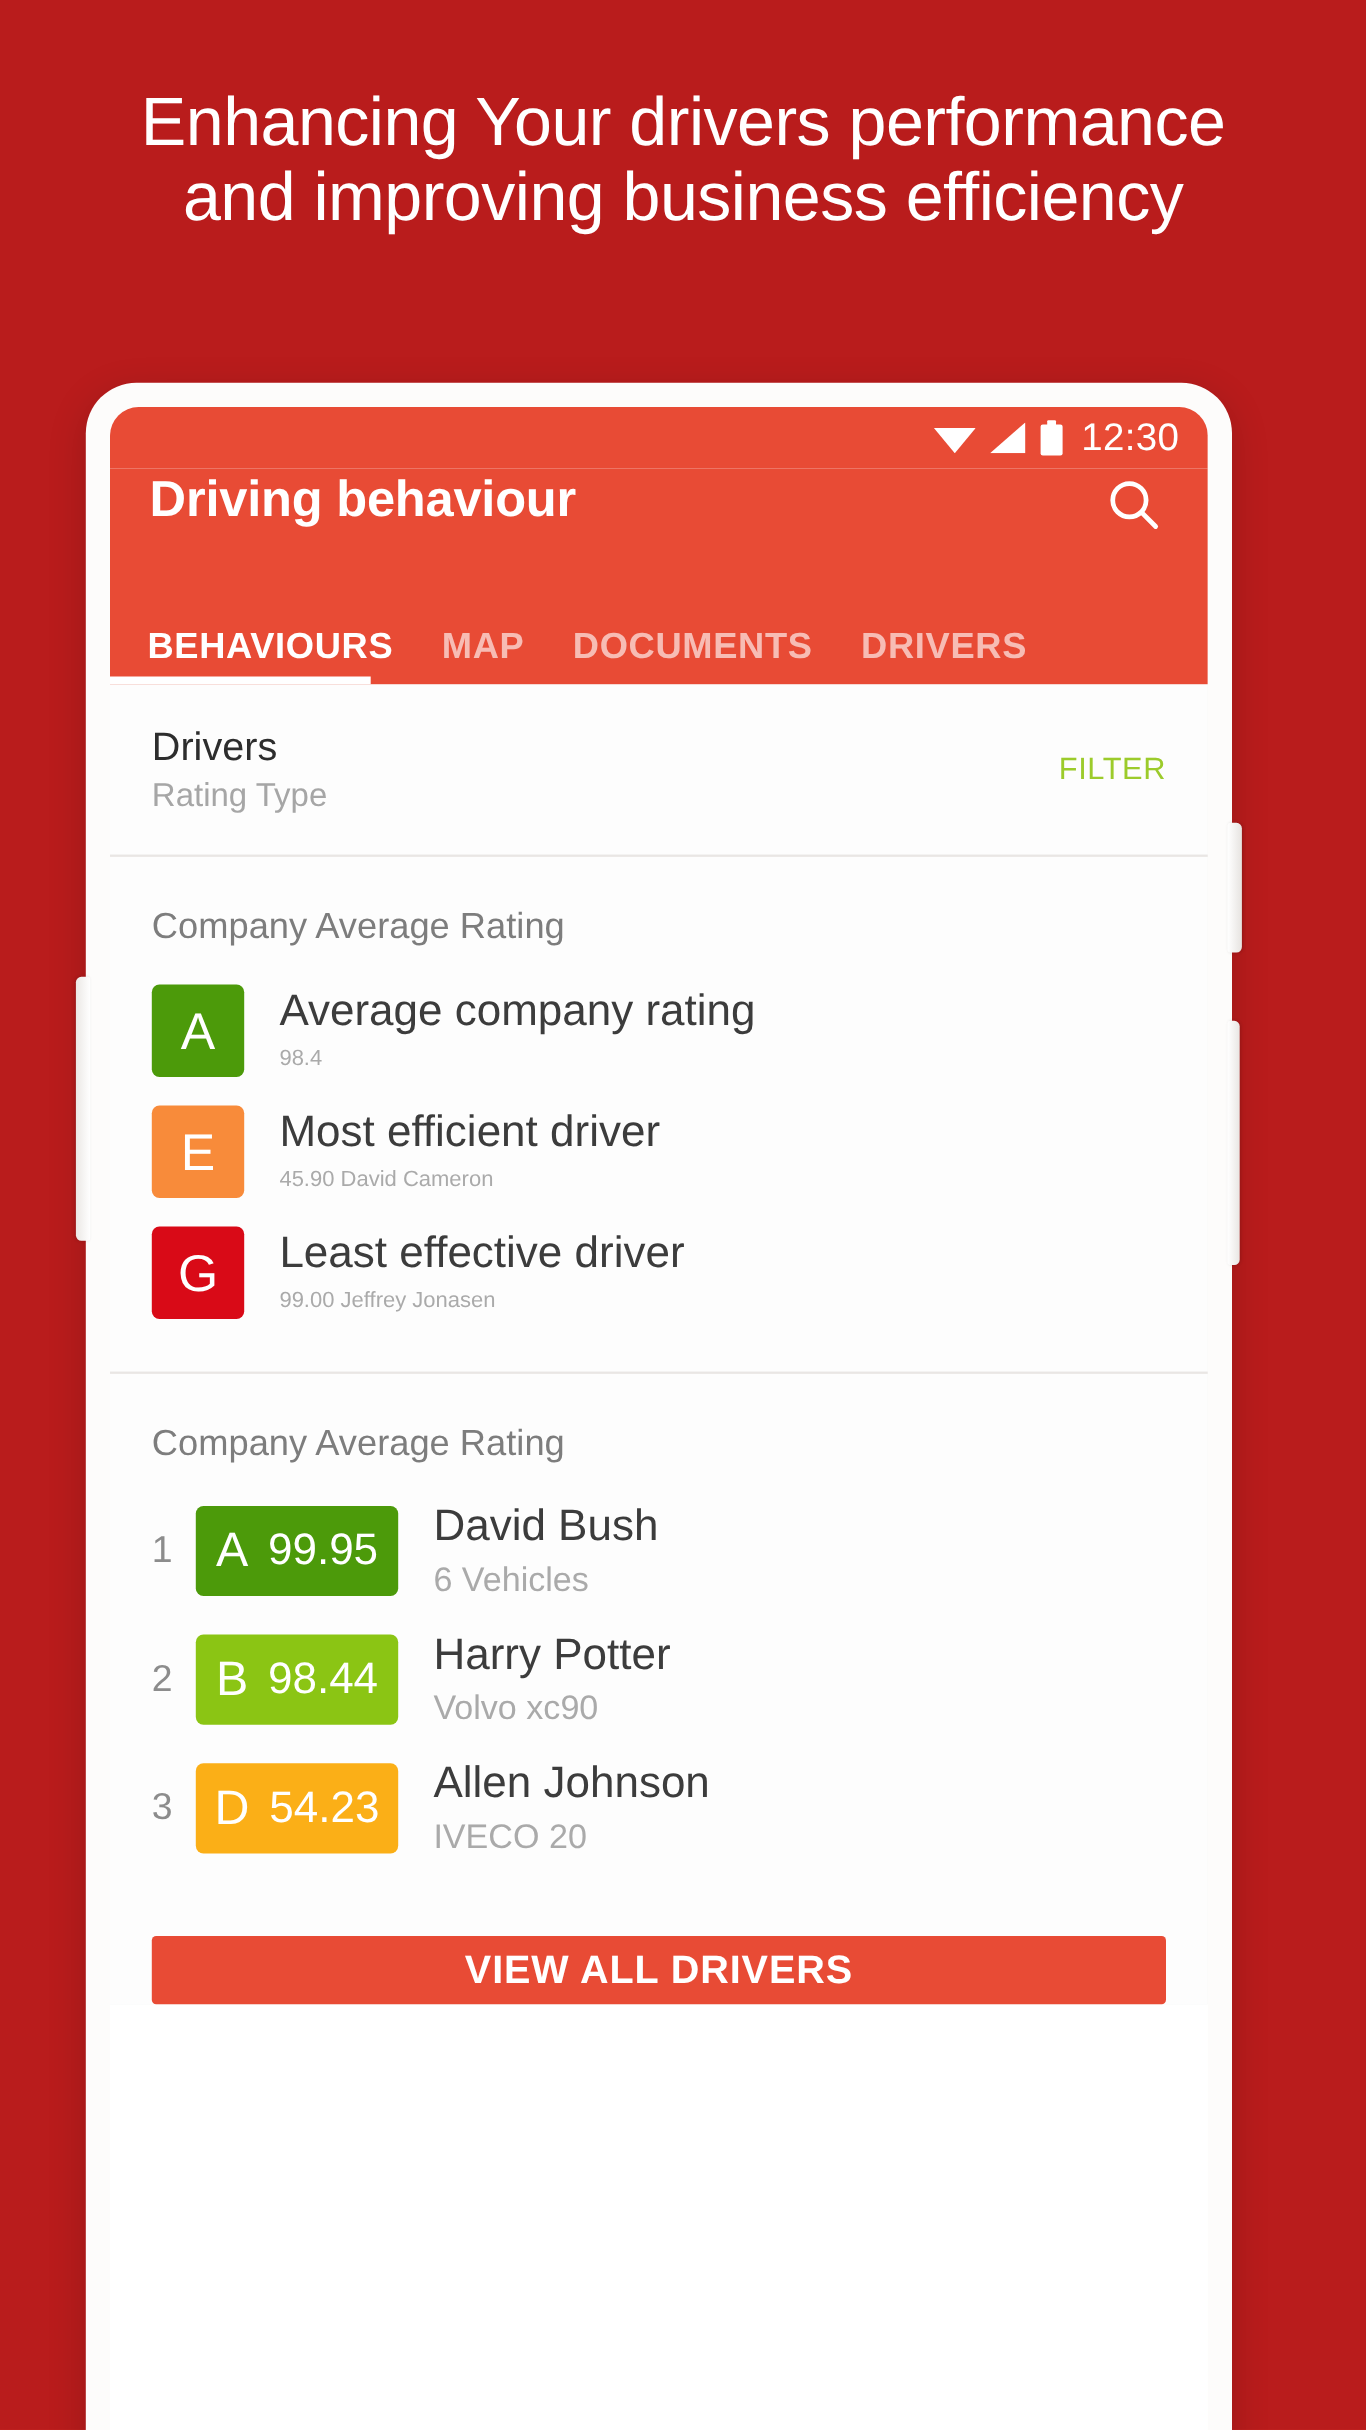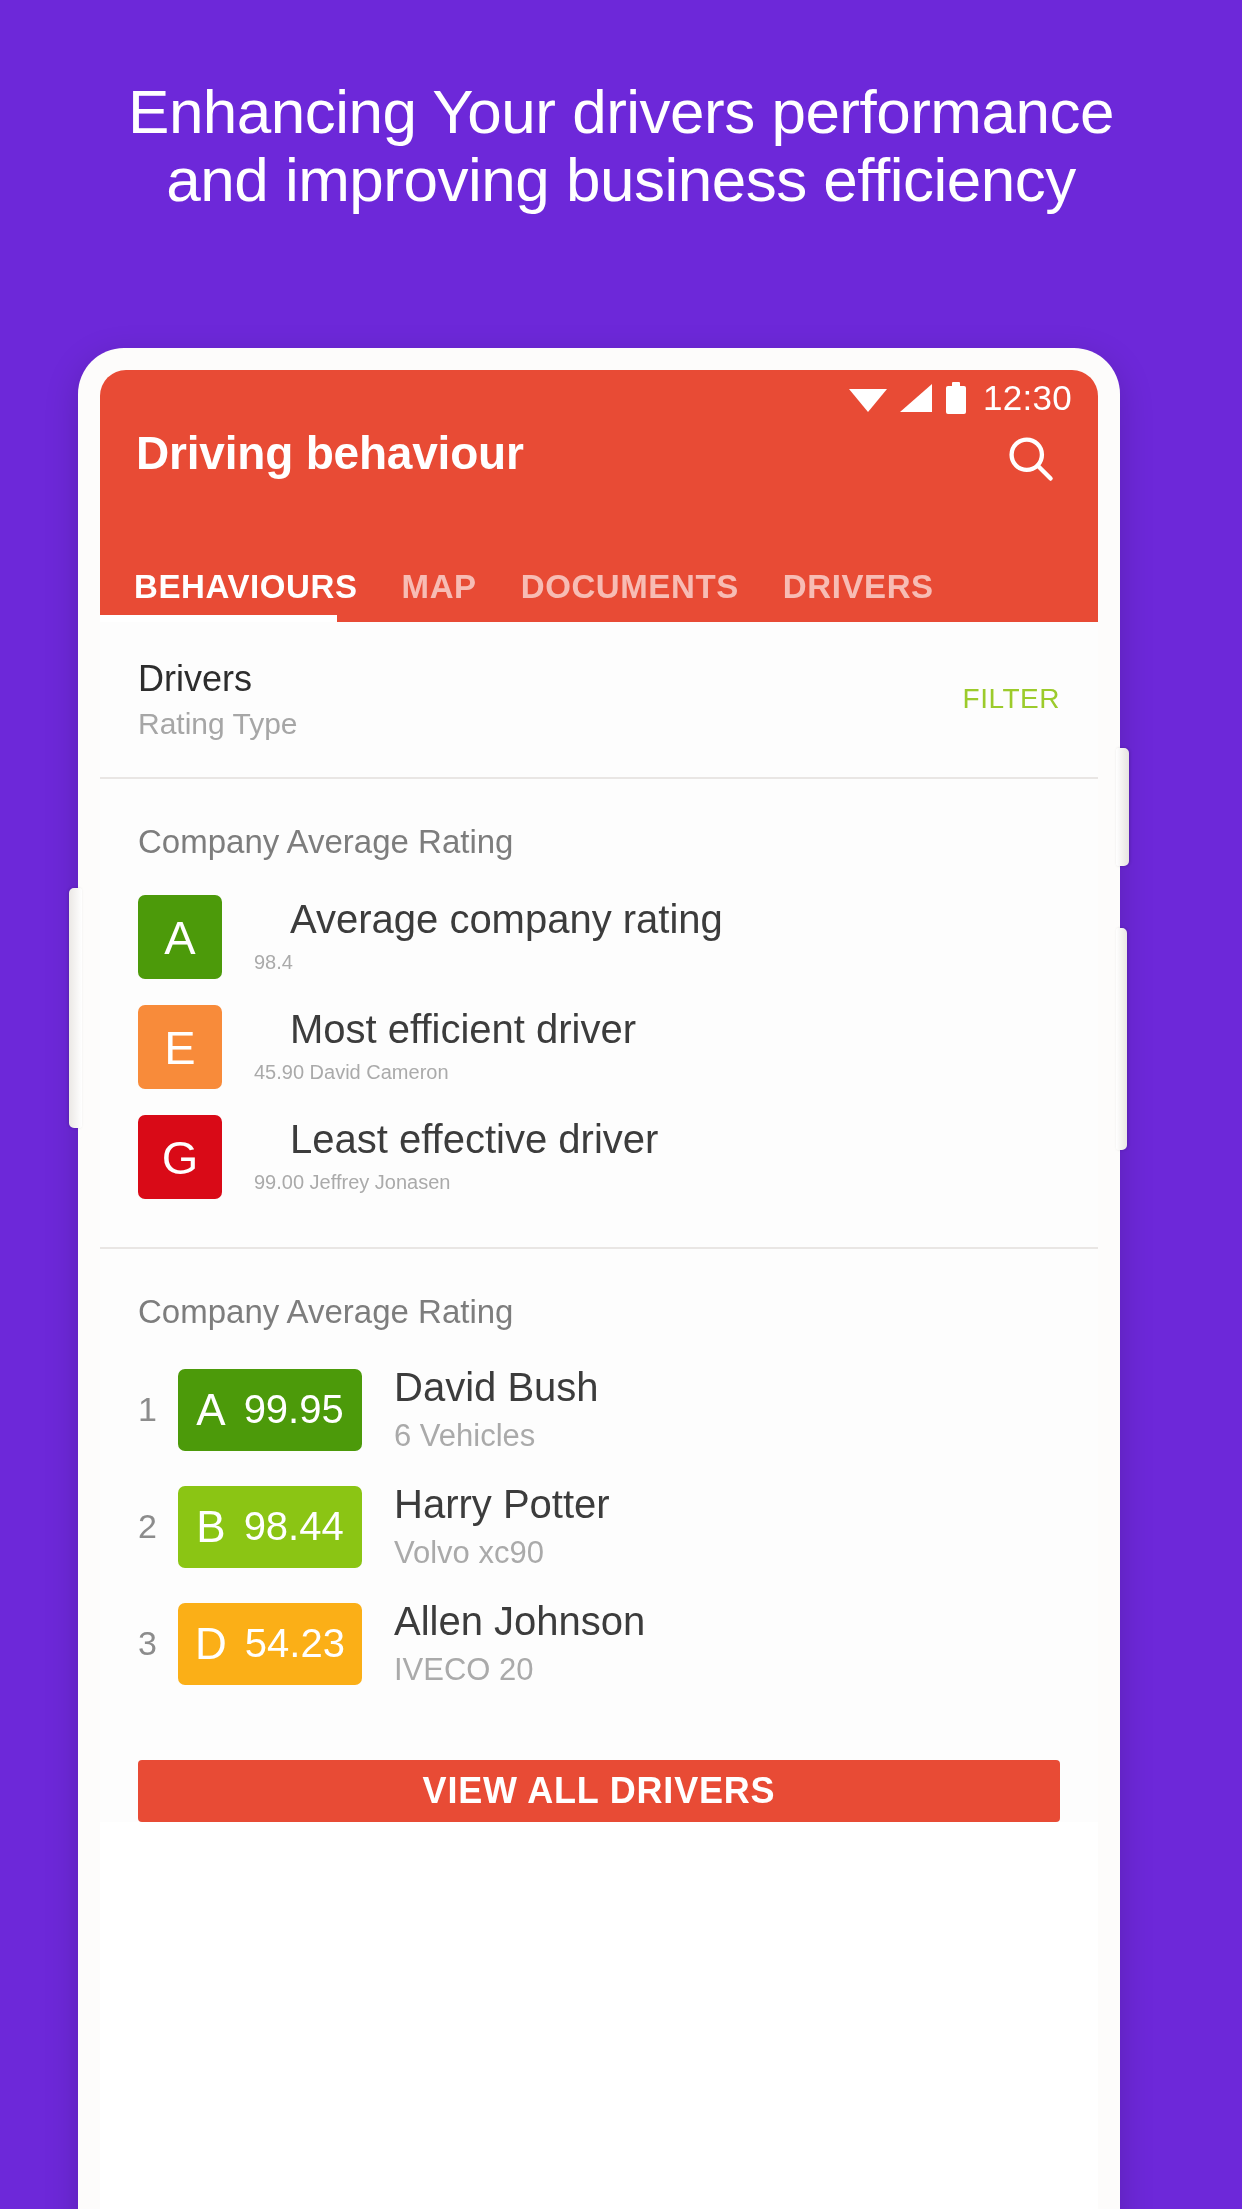--- a/index.html
+++ b/index.html
@@ -2,21 +2,21 @@
 <html><head>
 <meta charset="utf-8">
 <style>
   * { margin:0; padding:0; box-sizing:border-box; }
   html,body{
     width:1242px; height:2209px;
     background:#e84b35;
     font-family:"Liberation Sans", sans-serif;
     overflow:hidden;
   }
-  #root{ position:relative; width:1242px; height:2209px; background:#6d28d9; }
+  #root{ position:relative; width:1242px; height:2209px; background:#b91c1c; }
 
   
   .headline{
     position:absolute; left:0; top:78px; width:1242px;
     text-align:center; color:#ffffff;
     font-size:62px; line-height:1.09; font-weight:400;
     letter-spacing:-0.5px;
     padding:0 90px;
   }
 
@@ -122,21 +122,21 @@
 
   
   .stat-row{ display:flex; align-items:flex-start; margin-bottom:26px; }
   .stat-row:last-child{ margin-bottom:18px; }
   .badge-sq{
     width:84px; height:84px; border-radius:7px;
     display:flex; align-items:center; justify-content:center;
     color:#fff; font-size:47px; font-weight:400; flex:0 0 auto;
   }
   .stat-text{ margin-left:32px; padding-top:2px; }
-  .stat-title{ font-size:40px; color:#3c3c3c; line-height:1.1;margin-left:36px; }
+  .stat-title{ font-size:40px; color:#3c3c3c; line-height:1.1; }
   .stat-sub{ font-size:20px; color:#aaaaaa; margin-top:10px; }
 
   
   .rank-row{ display:flex; align-items:center; margin-bottom:28px; }
   .rank-num{ width:34px; font-size:34px; color:#8c8c8c; flex:0 0 auto; }
   .badge-rect{
     width:184px; height:82px; border-radius:7px;
     display:flex; align-items:center; justify-content:center; gap:18px;
     color:#fff; flex:0 0 auto; margin-left:6px;
   }

